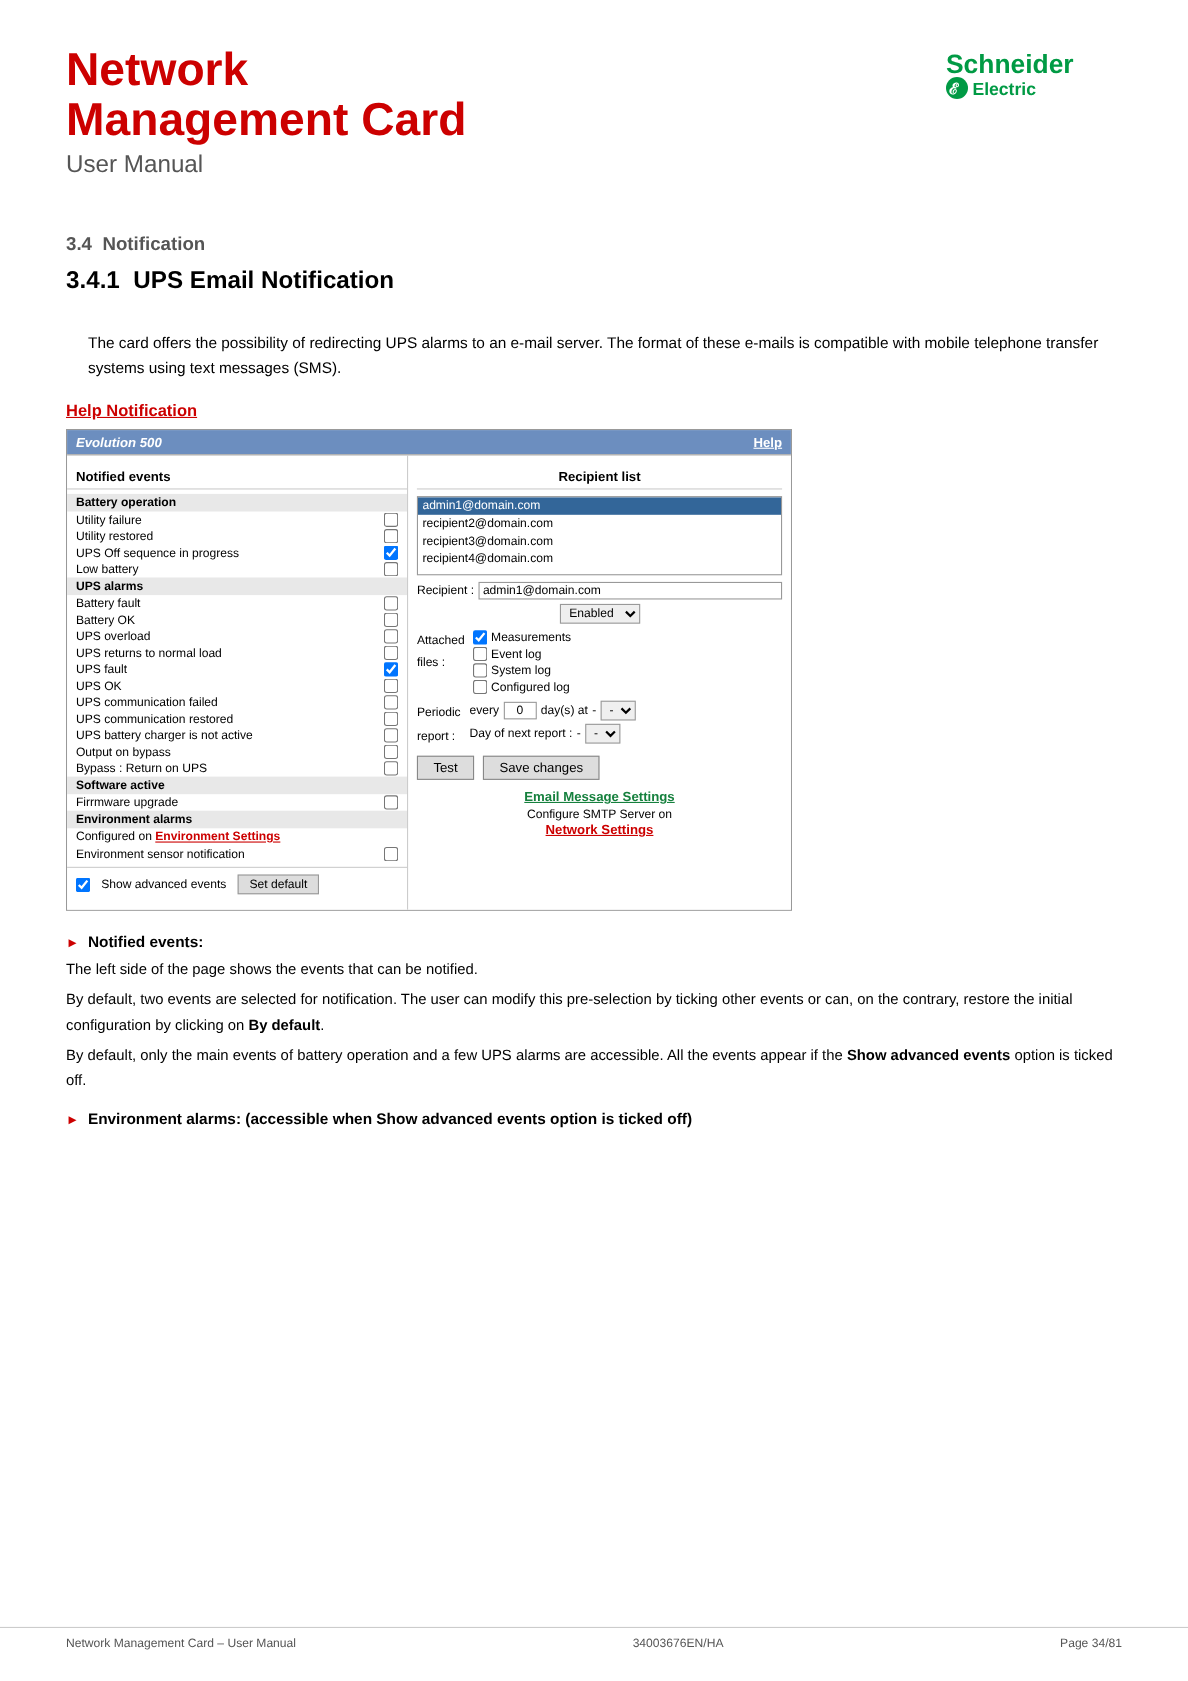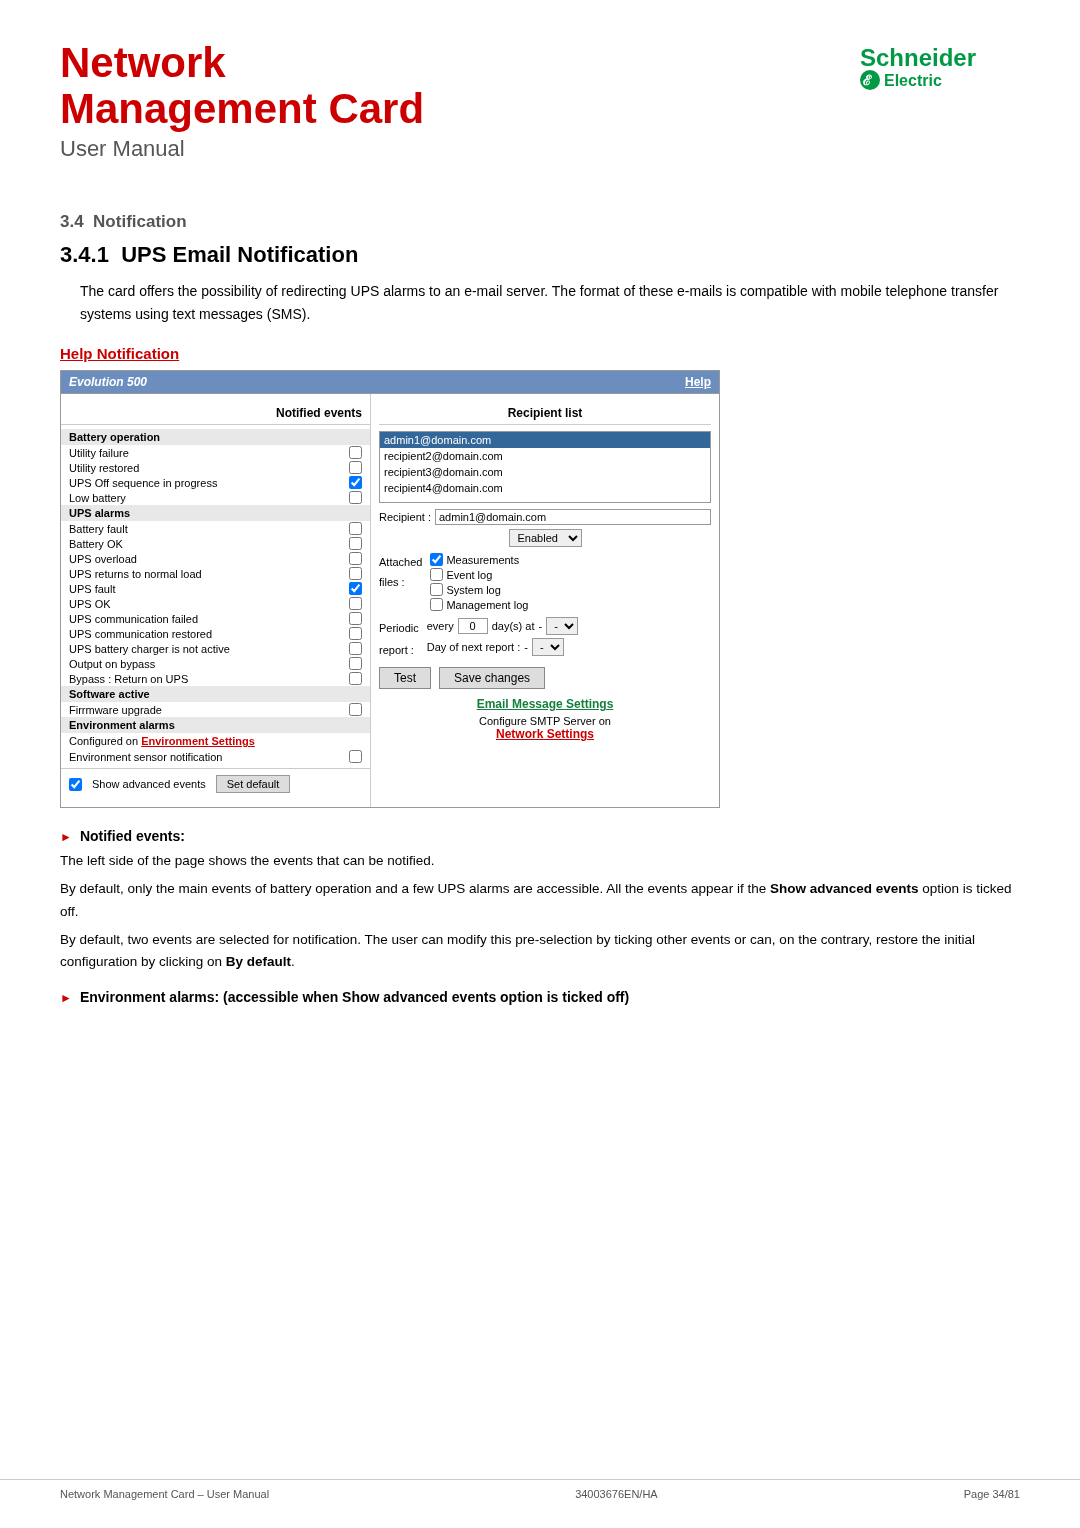--- a/index.html
+++ b/index.html
@@ -67,21 +67,21 @@
       font-weight: bold;
       color: #555;
       margin-top: 50px;
       margin-bottom: 10px;
     }
 
     .section-341 {
       font-size: 22px;
       font-weight: bold;
       color: #000;
-      margin-bottom: 12px;
+      margin-bottom: 32px;
     }
 
     .intro-text {
       font-size: 14px;
       line-height: 1.6;
       margin-bottom: 20px;
       margin-left: 20px;
     }
 
     
@@ -133,21 +133,21 @@
     }
 
     
     .left-column {
       width: 310px;
       border-right: 1px solid #ccc;
       padding: 8px 0;
     }
 
     .column-header {
-      text-align: right;
+      text-align: left;
       font-weight: bold;
       font-size: 12px;
       padding: 4px 8px;
       border-bottom: 1px solid #ccc;
       margin-bottom: 4px;
     }
 
     .event-category {
       font-weight: bold;
       font-size: 11px;
@@ -582,21 +582,21 @@
             <div class="check-row">
               <input type="checkbox" style="">
               <span>Event log</span>
             </div>
             <div class="check-row">
               <input type="checkbox" style="">
               <span>System log</span>
             </div>
             <div class="check-row">
               <input type="checkbox" style="">
-              <span>Management log</span>
+              <span>Configured log</span>
             </div>
           </div>
         </div>
 
         <div style="display:flex; gap:8px; align-items:flex-start; margin-bottom:4px;">
           <div class="periodic-label">Periodic<br>report :</div>
           <div>
             <div class="periodic-row">
               <span>every</span>
               <input type="text" class="periodic-input" value="0" style="">
@@ -631,22 +631,22 @@
       </div>
     </div>
   </div>
 
   <div class="bullet-section">
     <div class="bullet-heading">
       <span class="bullet-triangle">►</span>
       <span>Notified events:</span>
     </div>
     <div class="body-text">The left side of the page shows the events that can be notified.</div>
+    <div class="body-text">By default, two events are selected for notification. The user can modify this pre-selection by ticking other events or can, on the contrary, restore the initial configuration by clicking on <span class="bold-inline">By default</span>.</div>
     <div class="body-text">By default, only the main events of battery operation and a few UPS alarms are accessible. All the events appear if the <span class="bold-inline">Show advanced events</span> option is ticked off.</div>
-    <div class="body-text">By default, two events are selected for notification. The user can modify this pre-selection by ticking other events or can, on the contrary, restore the initial configuration by clicking on <span class="bold-inline">By default</span>.</div>
   </div>
 
   <div class="bullet-section">
     <div class="bullet-heading">
       <span class="bullet-triangle">►</span>
       <span><span class="bold-inline">Environment alarms</span>: (accessible when <span class="bold-inline">Show advanced events</span> option is ticked off)</span>
     </div>
   </div>
 
   <div class="page-footer">

